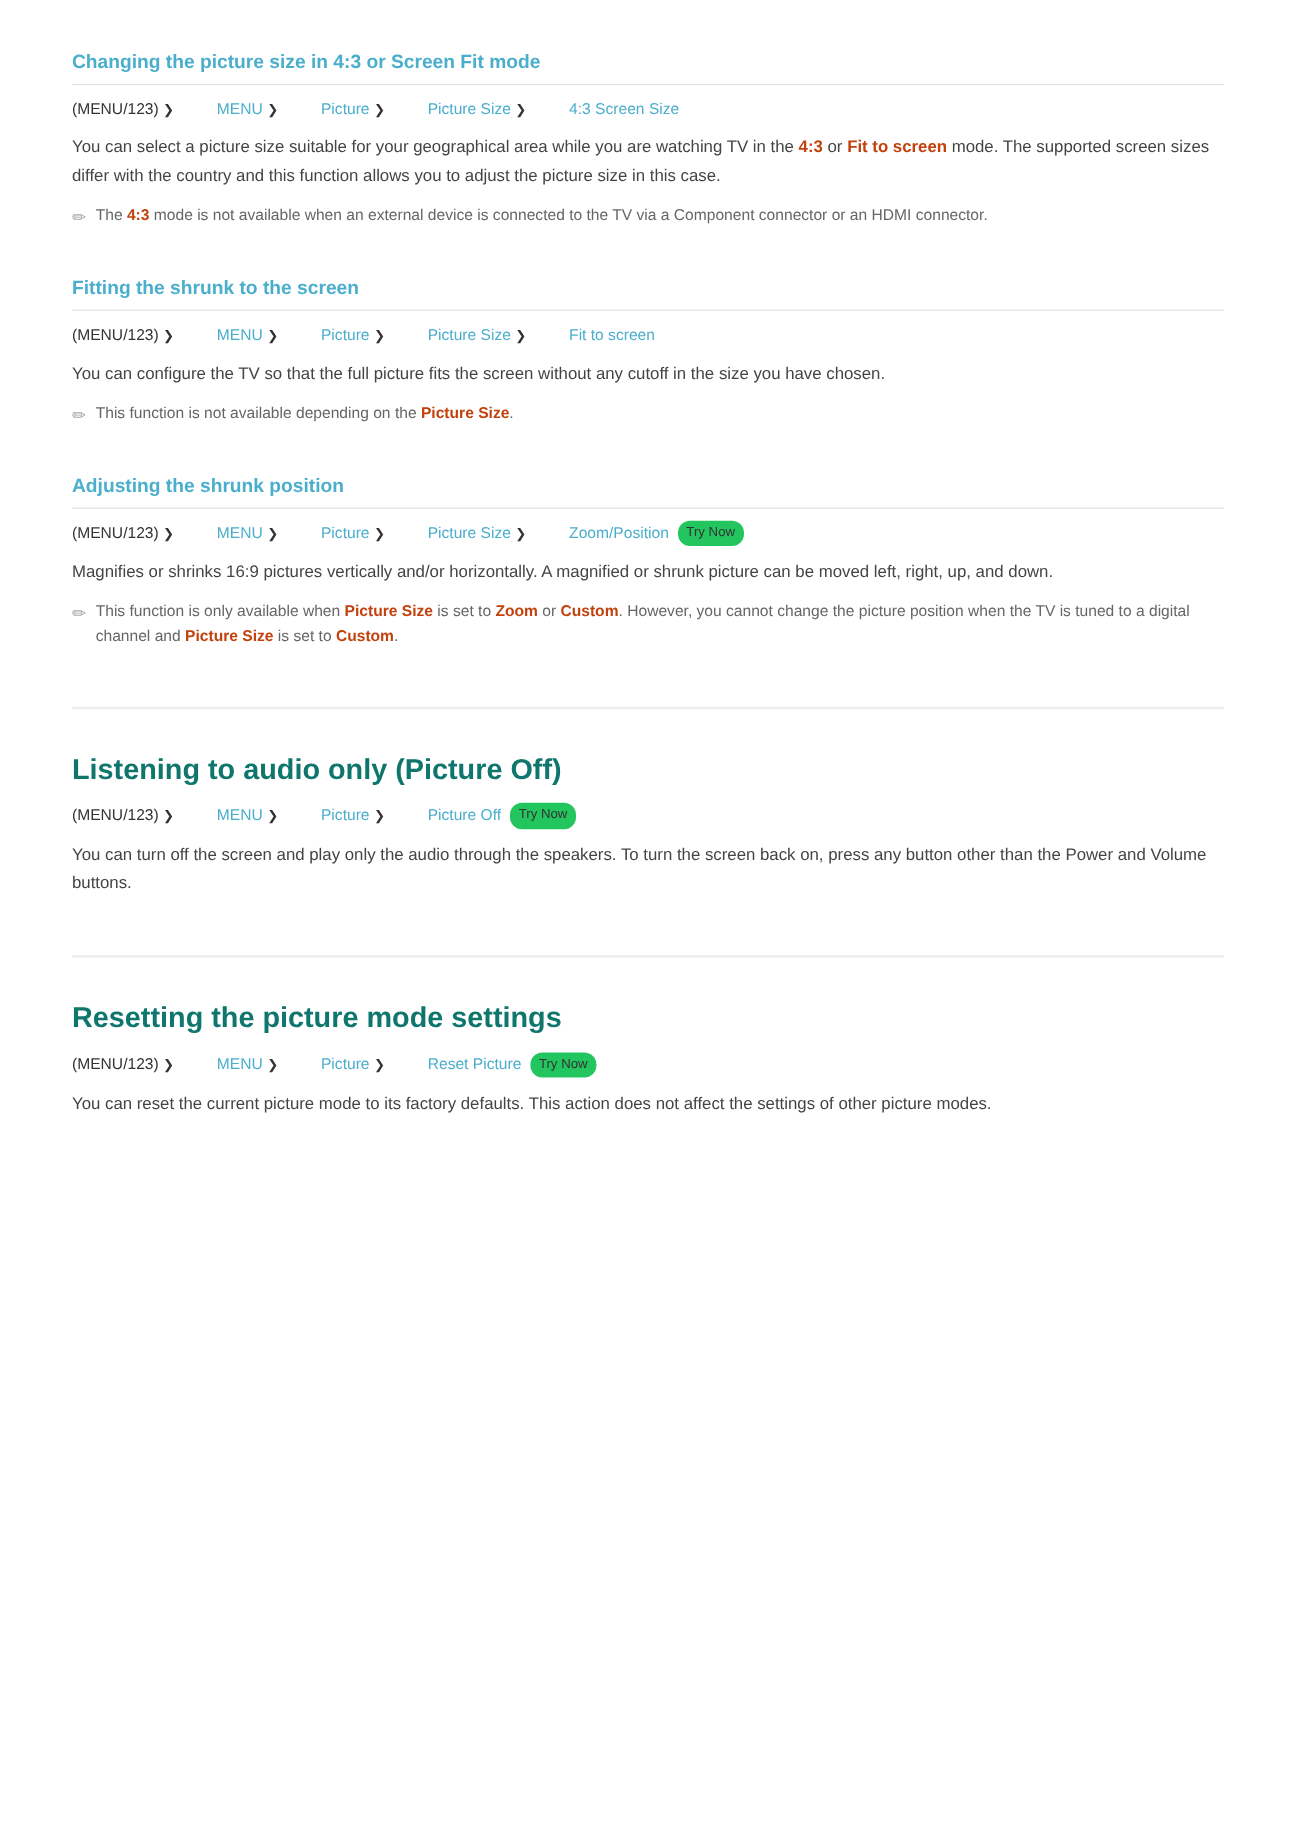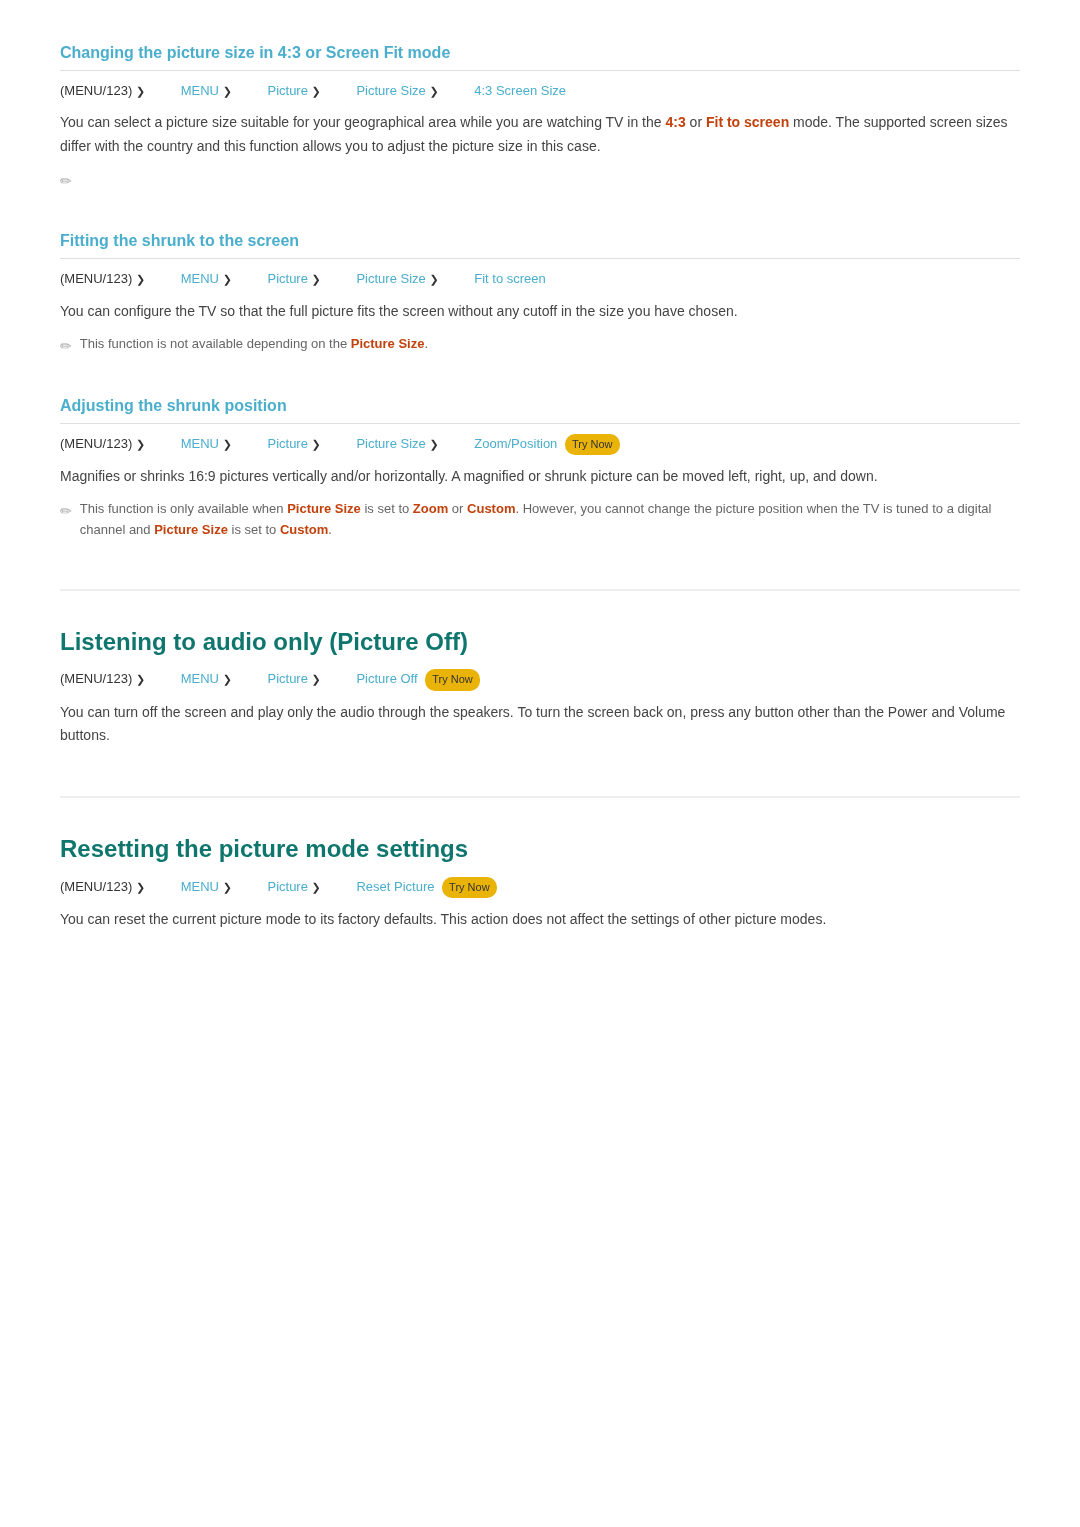--- a/index.html
+++ b/index.html
@@ -61,21 +61,21 @@
       font-size: 14px;
       margin-top: 1px;
       flex-shrink: 0;
     }
     .highlight-cyan {
       color: #c2410c;
       font-weight: bold;
     }
     .try-now {
       display: inline-block;
-      background: #eab308;
+      background: #22c55e;
       color: #fff;
       font-size: 11px;
       padding: 2px 7px;
       border-radius: 10px;
       margin-left: 4px;
       vertical-align: middle;
       font-weight: normal;
     }
     .section-large {
       margin-top: 48px;
@@ -90,20 +90,21 @@
 </head>
 <body>
 
 <div id="app">
     <div class="section">
       <h3 class="section-title-small">Changing the picture size in 4:3 or Screen Fit mode</h3>
       <div class="breadcrumb breadcrumb-line"><span style="color:#333">(MENU/123)</span> <span style="color:#333;font-size:11px">❯</span> <a href="#" style="color:#4aaecc;text-decoration:none;font-size:13px;">MENU</a> <span style="color:#333;font-size:11px">❯</span> <a href="#" style="color:#4aaecc;text-decoration:none;font-size:13px;">Picture</a> <span style="color:#333;font-size:11px">❯</span> <a href="#" style="color:#4aaecc;text-decoration:none;font-size:13px;">Picture Size</a> <span style="color:#333;font-size:11px">❯</span> <a href="#" style="color:#4aaecc;text-decoration:none;font-size:13px;">4:3 Screen Size</a></div>
       <p class="body-text">You can select a picture size suitable for your geographical area while you are watching TV in the <span class="highlight-cyan">4:3</span> or <span class="highlight-cyan">Fit to screen</span> mode. The supported screen sizes differ with the country and this function allows you to adjust the picture size in this case.</p>
       <div class="note-block">
         <span class="note-icon">✏</span>
+        <span>The <span class="highlight-cyan">4:3</span> mode is not available when an external device is connected to the TV via a Component connector or an HDMI connector.</span>
       </div>
     </div>
     <div class="section">
       <h3 class="section-title-small">Fitting the shrunk to the screen</h3>
       <div class="breadcrumb breadcrumb-line"><span style="color:#333">(MENU/123)</span> <span style="color:#333;font-size:11px">❯</span> <a href="#" style="color:#4aaecc;text-decoration:none;font-size:13px;">MENU</a> <span style="color:#333;font-size:11px">❯</span> <a href="#" style="color:#4aaecc;text-decoration:none;font-size:13px;">Picture</a> <span style="color:#333;font-size:11px">❯</span> <a href="#" style="color:#4aaecc;text-decoration:none;font-size:13px;">Picture Size</a> <span style="color:#333;font-size:11px">❯</span> <a href="#" style="color:#4aaecc;text-decoration:none;font-size:13px;">Fit to screen</a></div>
       <p class="body-text">You can configure the TV so that the full picture fits the screen without any cutoff in the size you have chosen.</p>
       <div class="note-block">
         <span class="note-icon">✏</span>
         <span>This function is not available depending on the <span class="highlight-cyan">Picture Size</span>.</span>
       </div>

